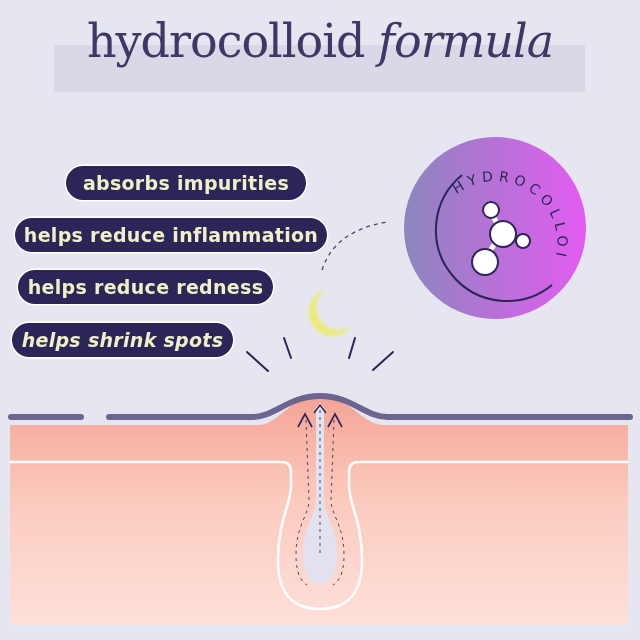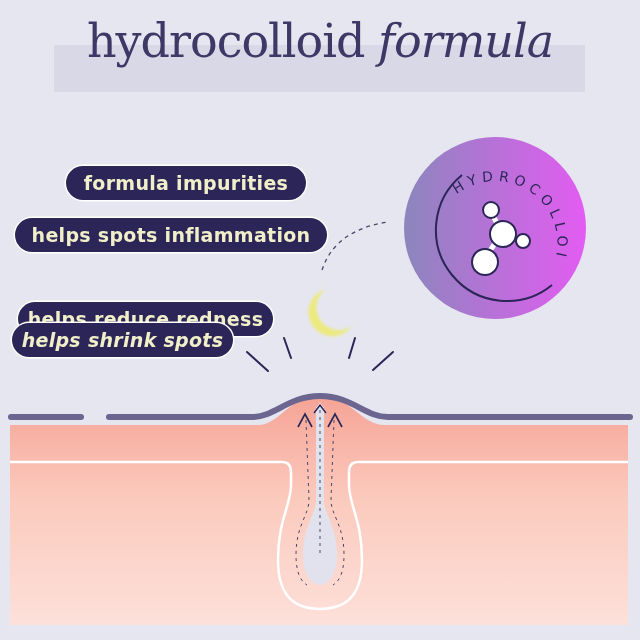--- a/index.html
+++ b/index.html
@@ -12,23 +12,23 @@
 </style>
 </head>
 <body>
 
 <div class="title-band"></div>
 <div class="title">
   <span>hydrocolloid</span>
   <span class="italic">formula</span>
 </div>
 
-<div class="pill" style="left:66px; top:166px; width:240px;">formula impurities</div>
-<div class="pill" style="left:15px; top:218px; width:312px;">helps spots inflammation</div>
-<div class="pill" style="left:18px; top:270px; width:255px;margin-top:32px;">helps reduce redness</div>
+<div class="pill" style="left:66px; top:166px; width:240px;">absorbs impurities</div>
+<div class="pill" style="left:15px; top:218px; width:312px;">helps reduce inflammation</div>
+<div class="pill" style="left:18px; top:270px; width:255px;">helps reduce redness</div>
 <div class="pill" style="left:12px; top:323px; width:221px;font-style:italic;">helps shrink spots</div>
 
 <svg class="art" width="640" height="640" viewBox="0 0 640 640">
   <defs>
     <linearGradient id="badgeGrad" x1="0" y1="0" x2="1" y2="0">
       <stop offset="0" stop-color="#8c86bd"></stop>
       <stop offset="1" stop-color="#e35cf2"></stop>
     </linearGradient>
     <linearGradient id="skinGrad" x1="0" y1="0" x2="0" y2="1">
       <stop offset="0" stop-color="#f5a395"></stop>

